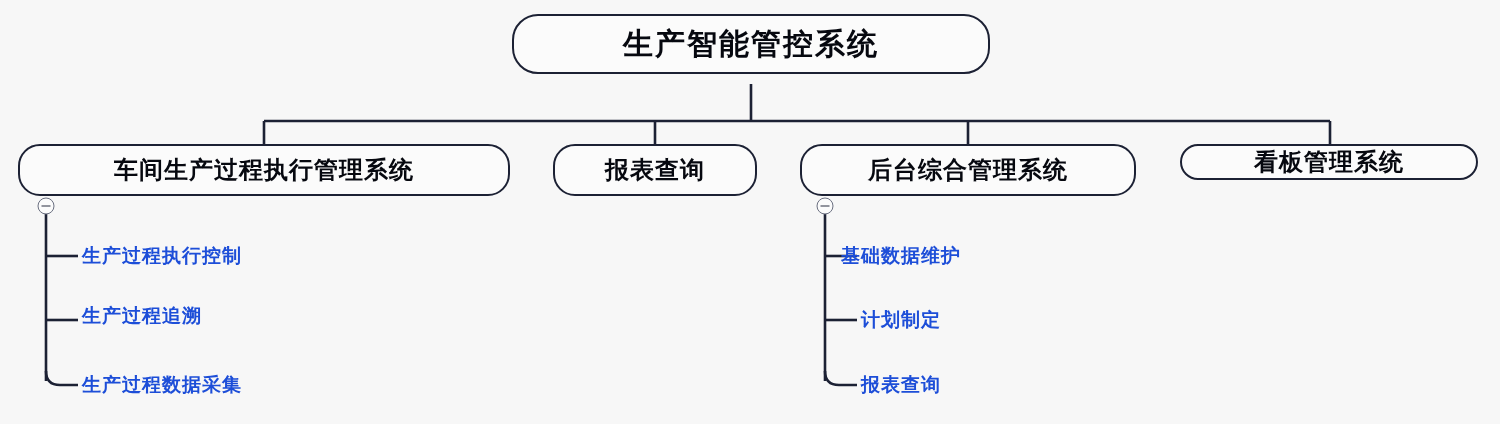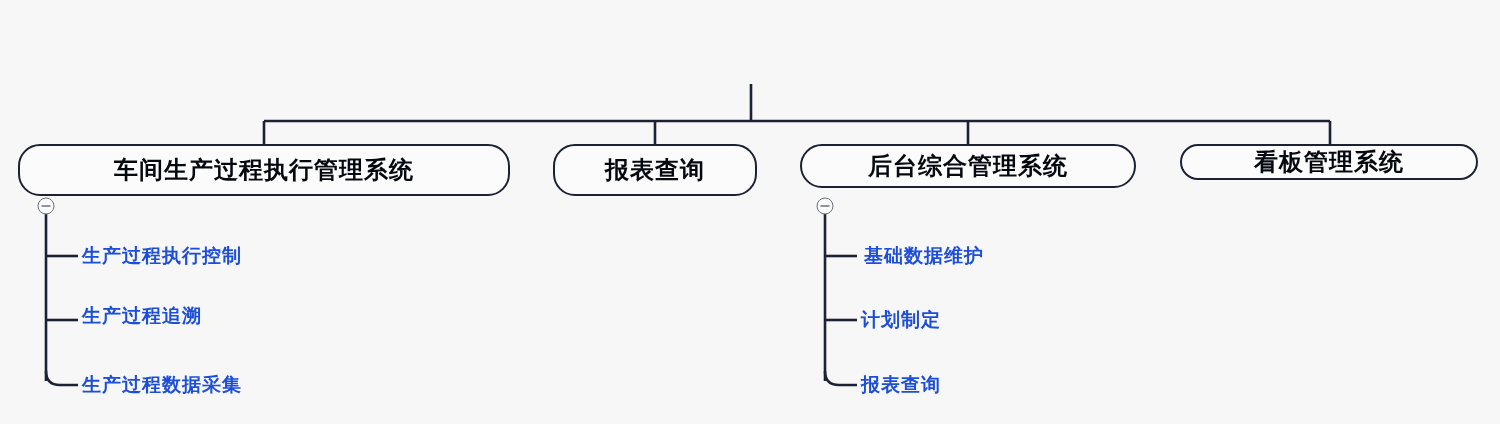--- a/index.html
+++ b/index.html
@@ -108,40 +108,43 @@
     </g>
 
     <g fill="none" stroke="#1c2134" stroke-width="2.6" stroke-linecap="butt">
       <path d="M825,206 L825,381"></path>
       <path d="M825,256 L857,256"></path>
       <path d="M825,320 L857,320"></path>
       <path d="M825,371 Q825,385 839,385 L857,385"></path>
     </g>
   </svg>
 
+  <div class="node root" style="left:512px; top:14px; width:478px; height:60px;">
+    <span>生产智能管控系统</span>
+  </div>
 
   <div class="node level2" style="left:18px; top:144px; width:492px; height:52px;">
     <span>车间生产过程执行管理系统</span>
   </div>
   <div class="toggle" style="left:46px; top:206px;"></div>
 
   <div class="node level2" style="left:553px; top:144px; width:204px; height:52px;">
     <span>报表查询</span>
   </div>
 
-  <div class="node level2" style="left:800px; top:144px; width:336px; height:44px;font-family:Liberation Serif, serif;">
+  <div class="node level2" style="left:800px; top:144px; width:336px; height:52px;font-family:Liberation Serif, serif;">
     <span>后台综合管理系统</span>
   </div>
   <div class="toggle" style="left:825px; top:206px;"></div>
 
   <div class="node level2" style="left:1180px; top:144px; width:298px; height:36px;">
     <span>看板管理系统</span>
   </div>
 
   <div class="leaf-label" style="left:82px; top:256px;">生产过程执行控制</div>
   <div class="leaf-label" style="left:82px; top:316px;">生产过程追溯</div>
   <div class="leaf-label" style="left:82px; top:385px;">生产过程数据采集</div>
 
-  <div class="leaf-label" style="left:864px; top:256px;">基础数据维护</div>
+  <div class="leaf-label" style="left:841px; top:256px;">基础数据维护</div>
   <div class="leaf-label" style="left:861px; top:320px;">计划制定</div>
   <div class="leaf-label" style="left:861px; top:385px;">报表查询</div>
 
 </div>
 
 </body></html>

